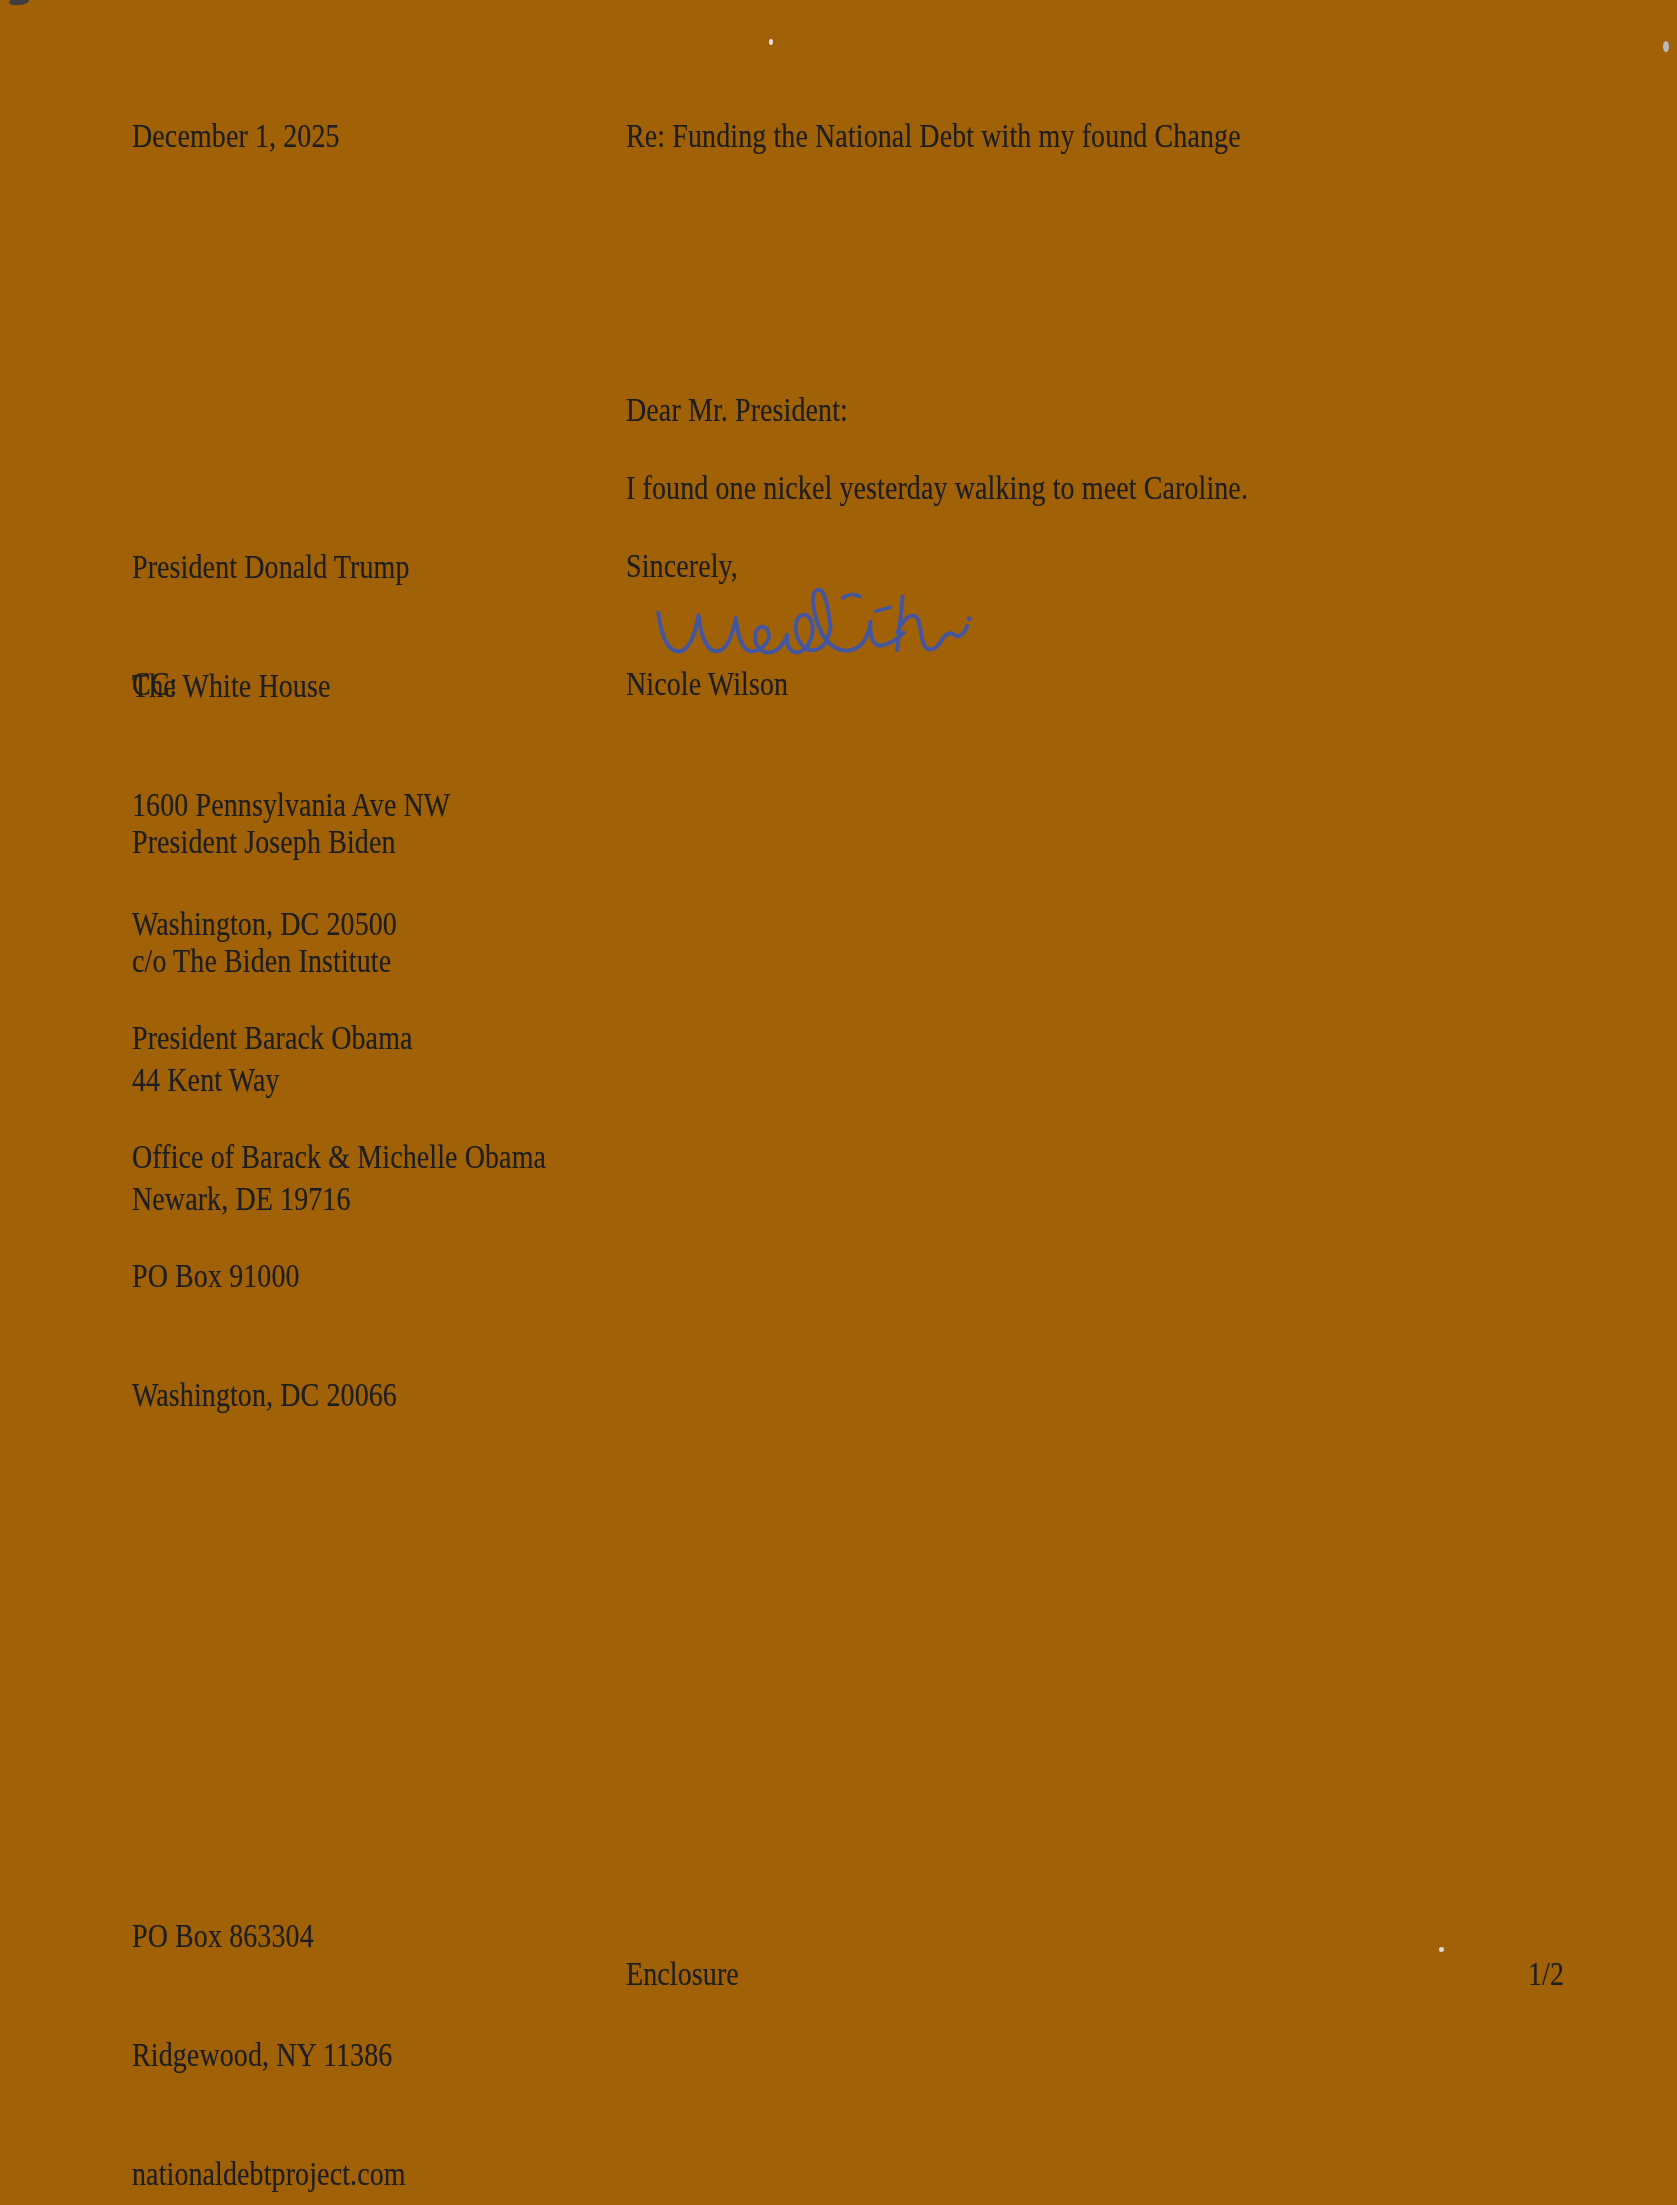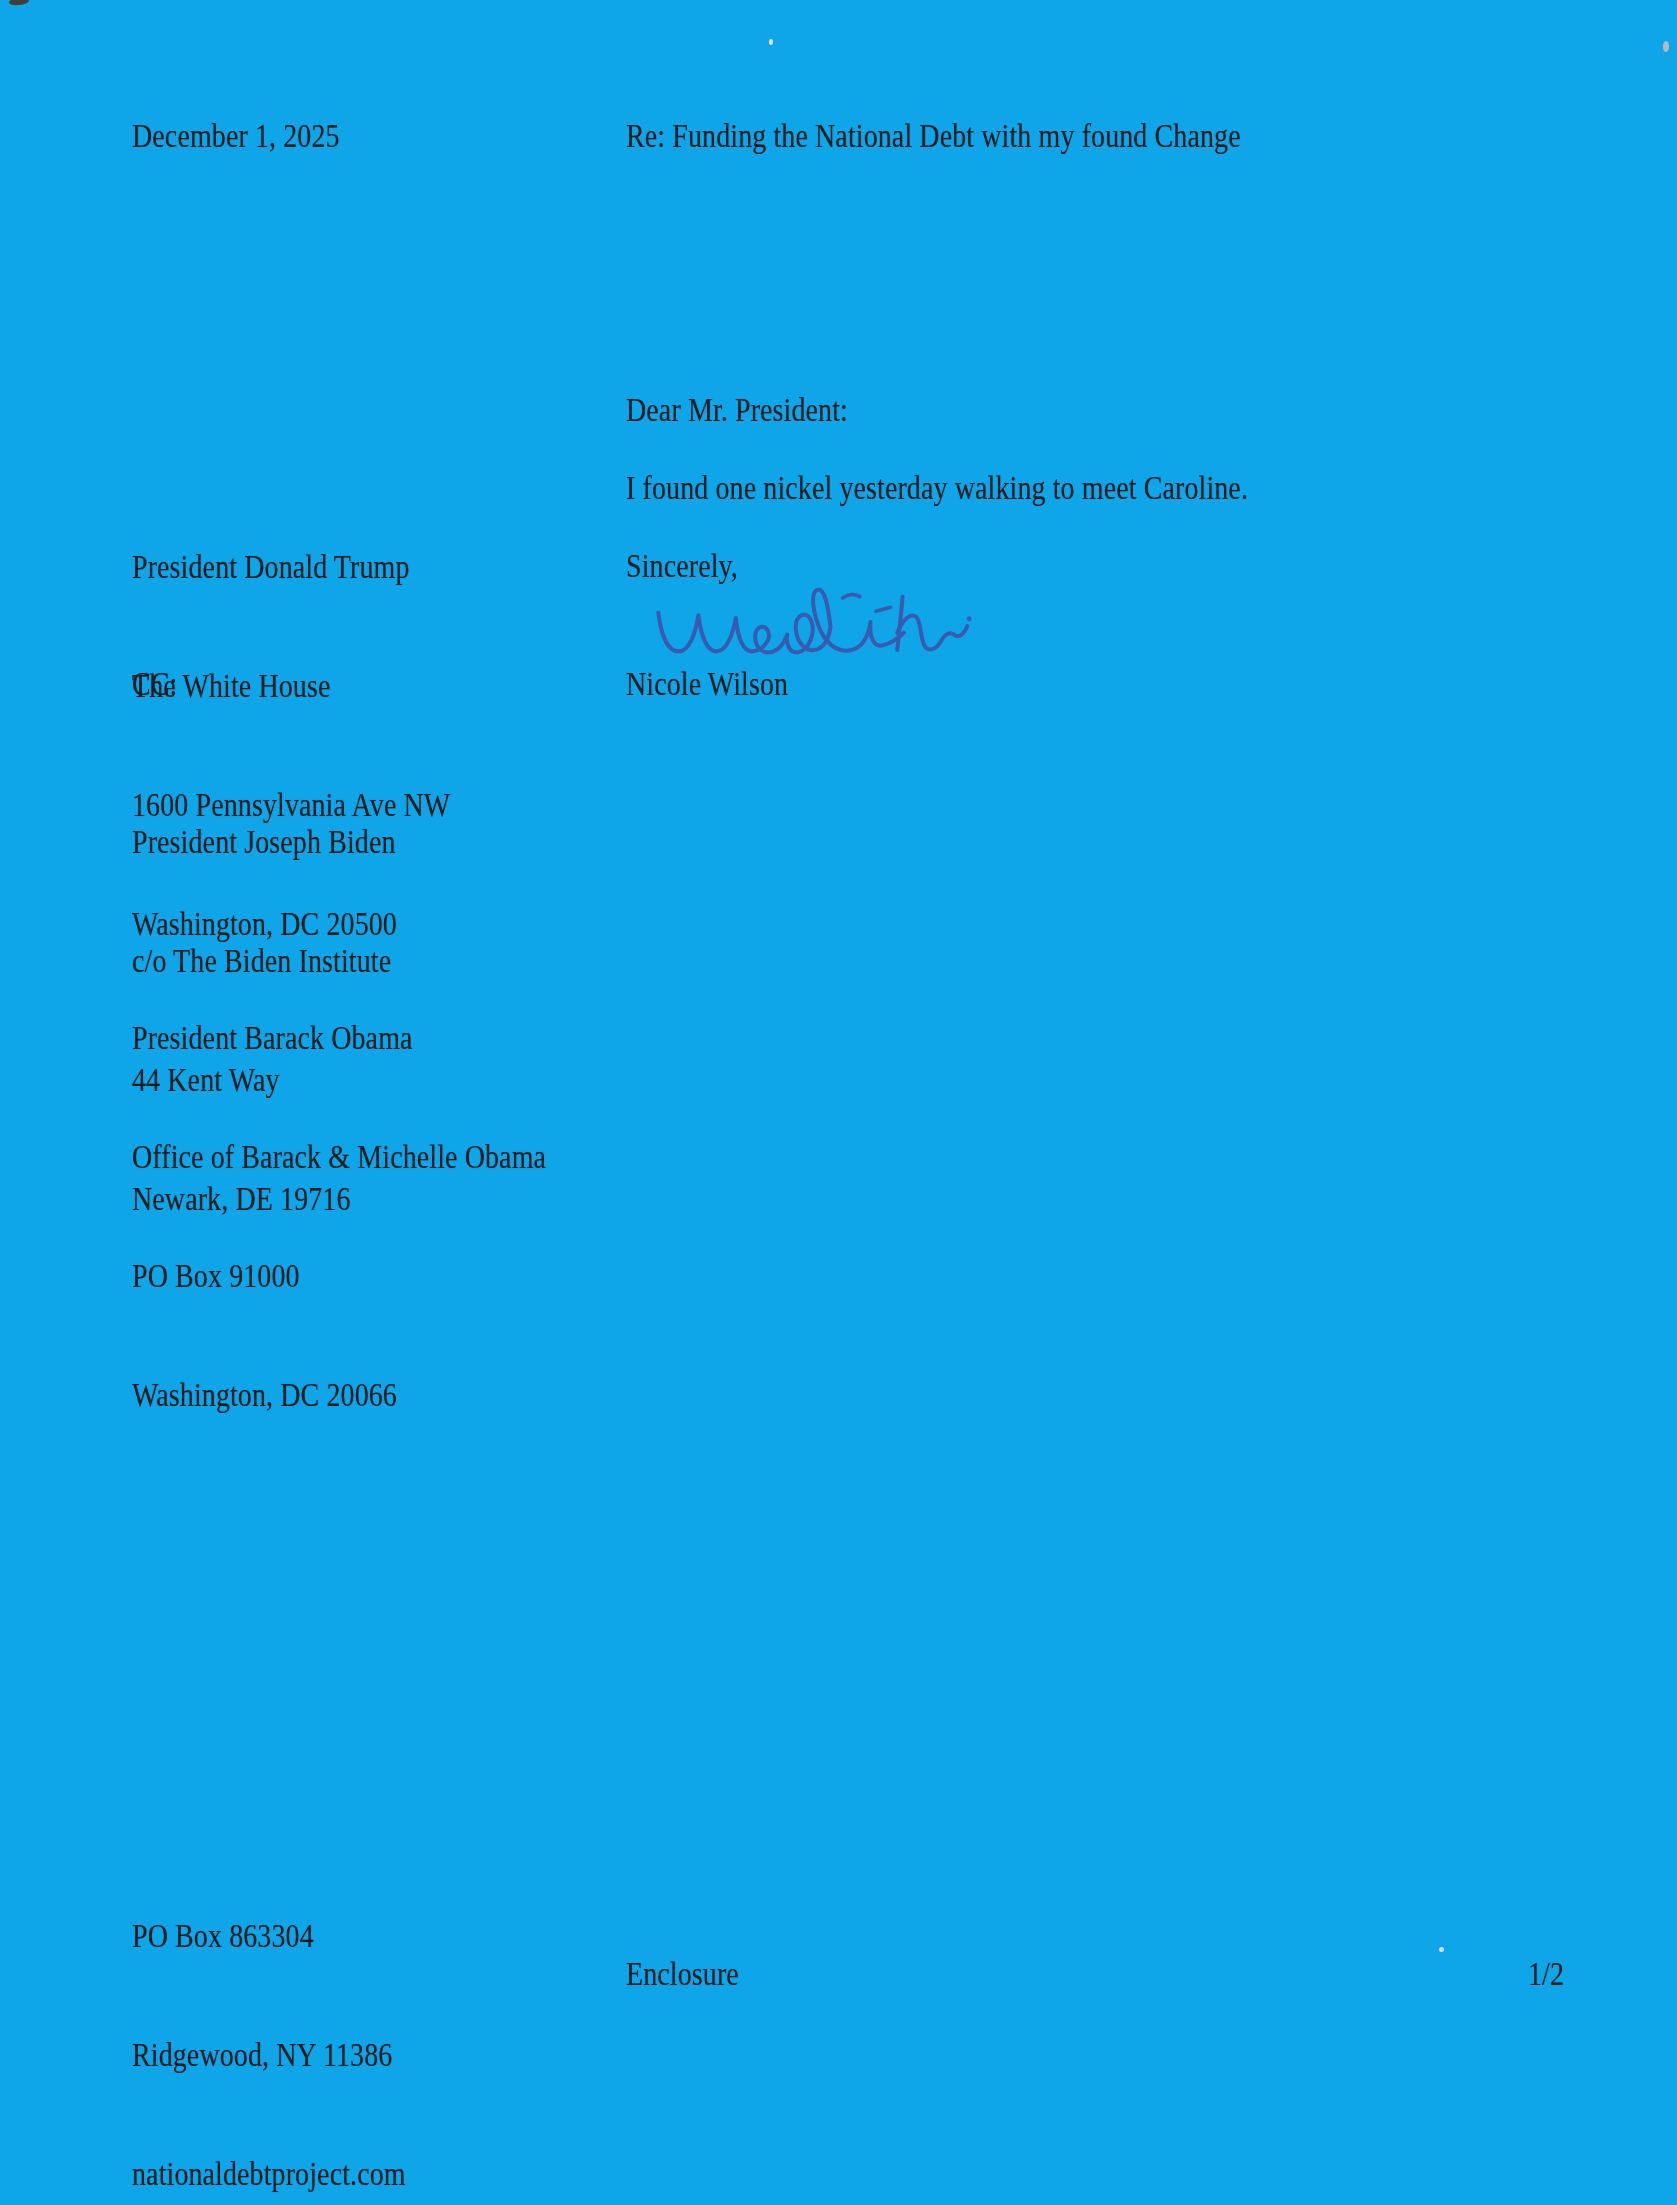--- a/index.html
+++ b/index.html
@@ -4,21 +4,21 @@
 <style>
   html, body {
     margin: 0;
     padding: 0;
     background: #e8e8e8;
   }
   .page {
     position: relative;
     width: 1678px;
     height: 2205px;
-    background: #0ea5e9;
+    background: #a16207;
     overflow: hidden;
     font-family: "Liberation Serif", "DejaVu Serif", serif;
     color: #1e1e20;
   }
   
   .txt {
     position: absolute;
     font-size: 28px;
     line-height: 33px;
     letter-spacing: 0.1px;

